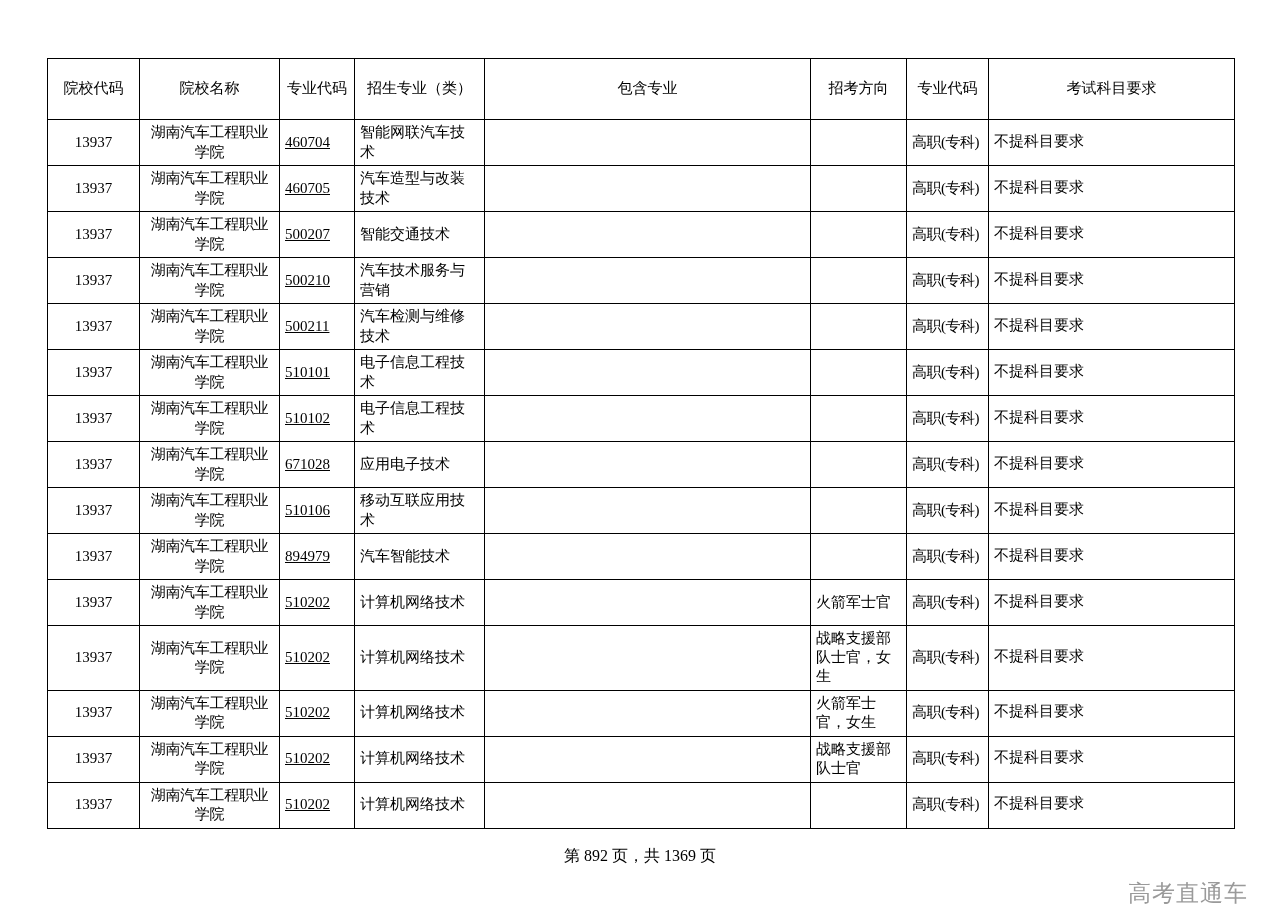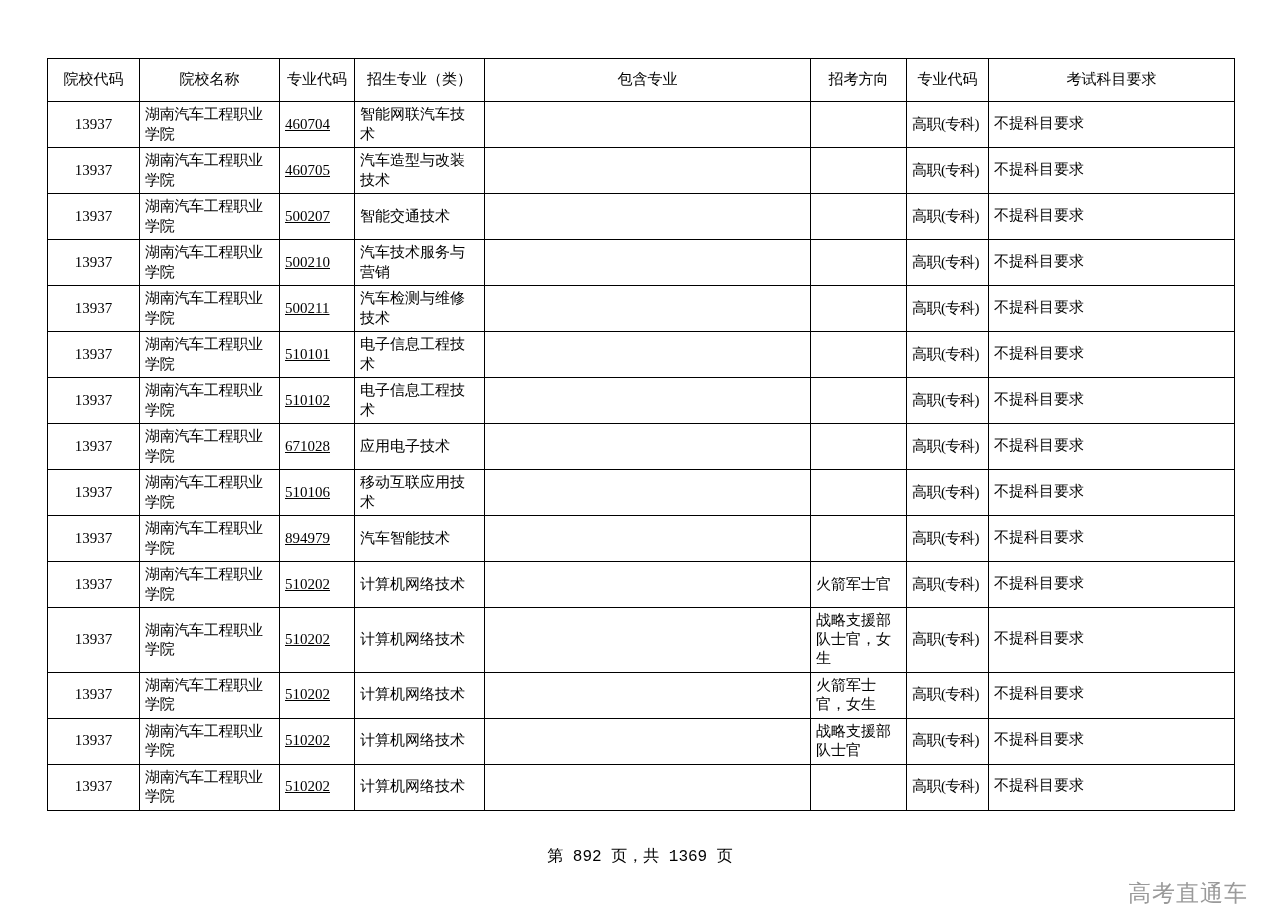--- a/index.html
+++ b/index.html
@@ -36,51 +36,51 @@
     font-size: 15px;
     line-height: 1.28;
     padding: 3px 5px;
     vertical-align: middle;
     word-break: break-all;
   }
   table.major-table th {
     text-align: center;
     font-weight: normal;
     height: 26px;
-    padding: 8px 3px;
+    padding: 17px 3px;
   }
   
   col.c-code      { width: 92px; }
   col.c-name      { width: 140px; }
   col.c-mcode     { width: 75px; }
   col.c-major     { width: 130px; }
   col.c-contains  { width: 326px; }
   col.c-dir       { width: 96px; }
   col.c-level     { width: 82px; }
   col.c-subject   { width: 246px; }
 
   td.code      { text-align: center; }
-  td.name      { text-align: left; letter-spacing: -0.3px; }
+  td.name      { text-align: center; letter-spacing: -0.3px; }
   td.mcode     { text-align: left; text-decoration: underline; }
   td.major     { text-align: left; }
   td.contains  { text-align: left; }
   td.dir       { text-align: left; }
   td.level     { text-align: left; letter-spacing: -0.5px; }
   td.subject   { text-align: left; font-family: Liberation Mono, monospace; }
 
   tr.data-row { height: 46px; }
 
   .footer {
     position: absolute;
     left: 0;
     top: 846px;
     width: 1280px;
     text-align: center;
     font-size: 16px;
-    font-family: Liberation Mono, monospace;
+    font-family: Liberation Serif, serif;
   }
   .watermark {
     position: absolute;
     right: 32px;
     top: 878px;
     font-size: 23px;
     color: #9a9a9a;
     font-family: "Liberation Sans", sans-serif;
     letter-spacing: 1px;
   }

